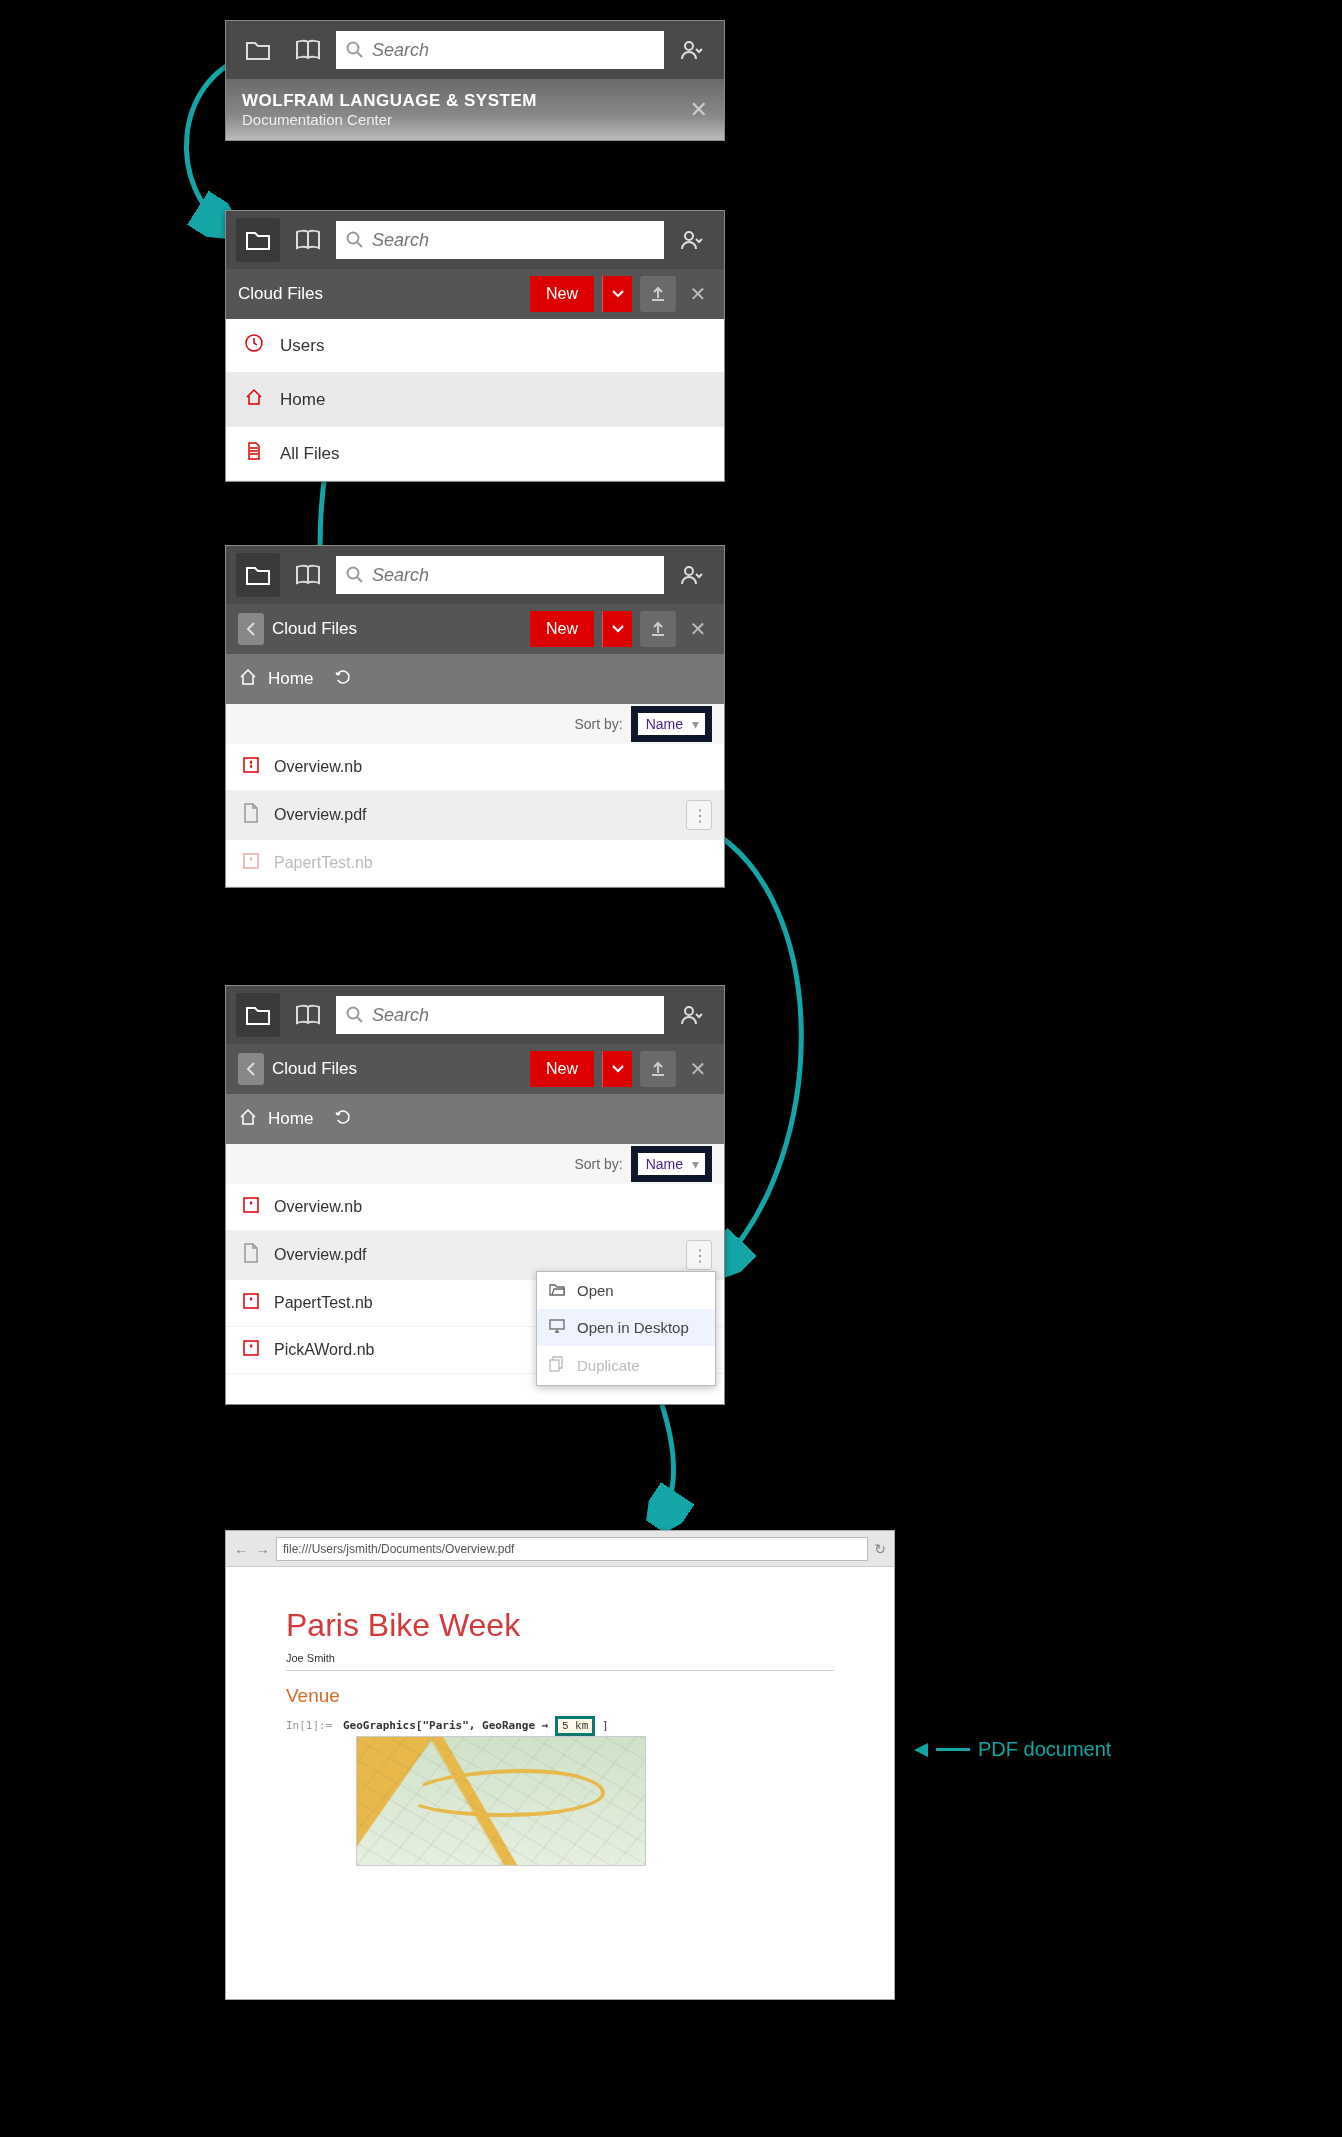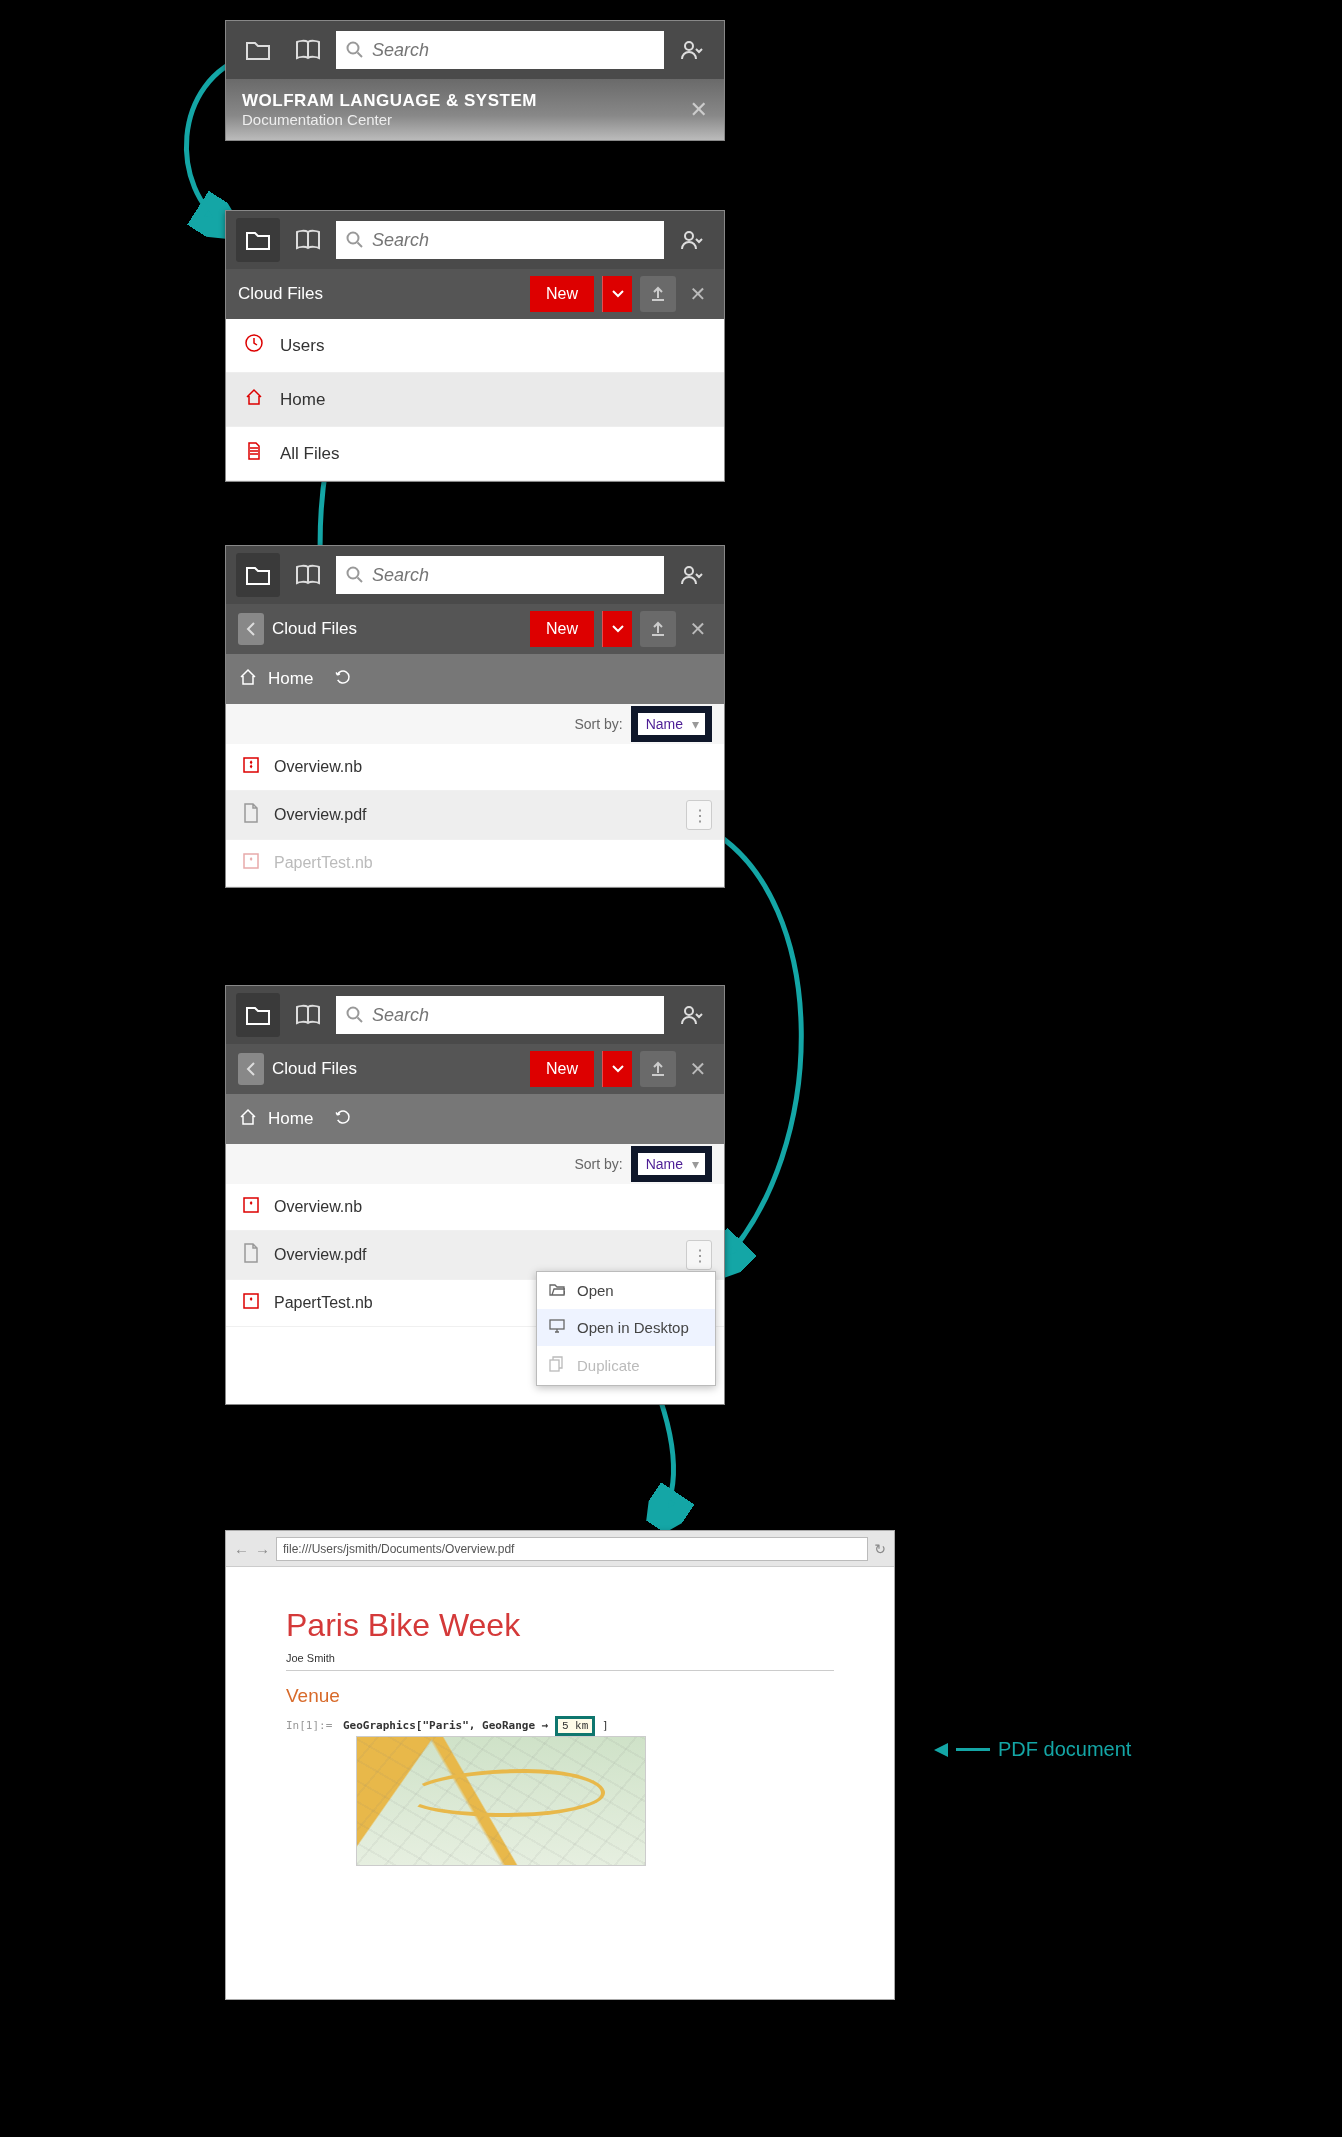--- a/index.html
+++ b/index.html
@@ -544,20 +544,29 @@
     </div>
     <div class="file-row">
       <span class="fic">
         <svg width="18" height="18" viewBox="0 0 18 18">
             <rect x="2" y="2" width="14" height="14" fill="none" stroke="#dd0000" stroke-width="1.5"></rect>
             <path d="M9 4l2 3-2 3-2-3z" fill="#dd0000" transform="scale(.7) translate(4,3)"></path>
           </svg>
       </span>
       <span>PapertTest.nb</span>
     </div>
+    <div class="file-row">
+      <span class="fic">
+        <svg width="18" height="18" viewBox="0 0 18 18">
+            <rect x="2" y="2" width="14" height="14" fill="none" stroke="#dd0000" stroke-width="1.5"></rect>
+            <path d="M9 4l2 3-2 3-2-3z" fill="#dd0000" transform="scale(.7) translate(4,3)"></path>
+          </svg>
+      </span>
+      <span>PickAWord.nb</span>
+    </div>
   </div>
   <div class="ctx-menu" style="left:310px;top:285px;">
     <div class="ctx-row">
       <span class="cic">
         <svg width="16" height="14" viewBox="0 0 16 14">
             <path d="M1 3h5l2 2h7v8H1z M3 13l2-6h12l-2 6" fill="none" stroke="#666" stroke-width="1.3"></path>
           </svg>
       </span>
       <span>Open</span>
     </div>
@@ -599,17 +608,17 @@
     <div class="pdf-code">
       <span class="pre">In[1]:=</span>
       <span class="kw">GeoGraphics["Paris", GeoRange → </span>
       <span style="border:3px solid #0f766e;background:#fffbe8;padding:1px 4px;font-family:Liberation Mono, monospace;">5 km</span>
       <span>]</span>
     </div>
     <div class="map-img"></div>
   </div>
 </div>
 
-<div class="annot" style="left:934px;top:1738px;">
+<div class="annot" style="left:914px;top:1738px;">
   <span class="arrow-left"></span>
   <span class="line"></span>
   <span>PDF document</span>
 </div>
 
 </body></html>

